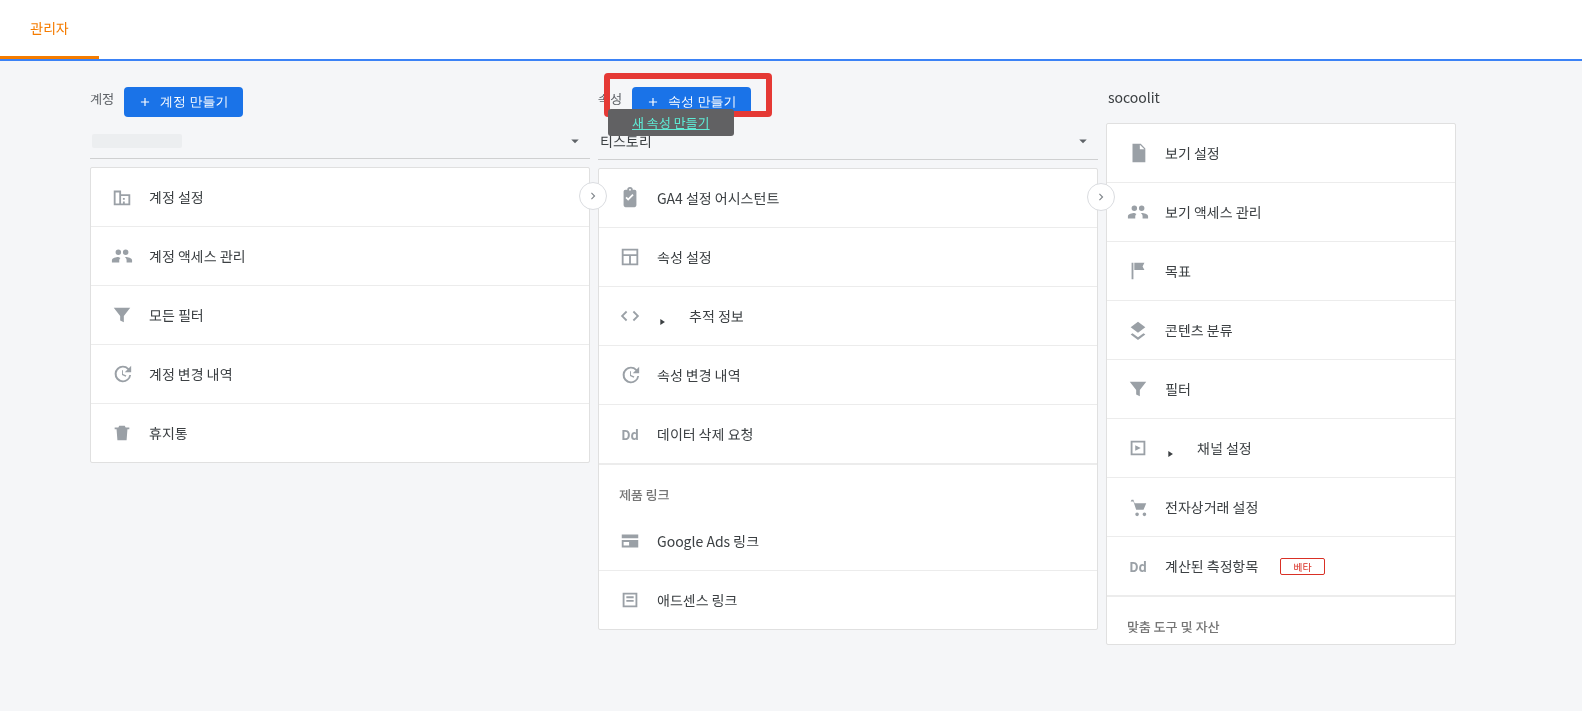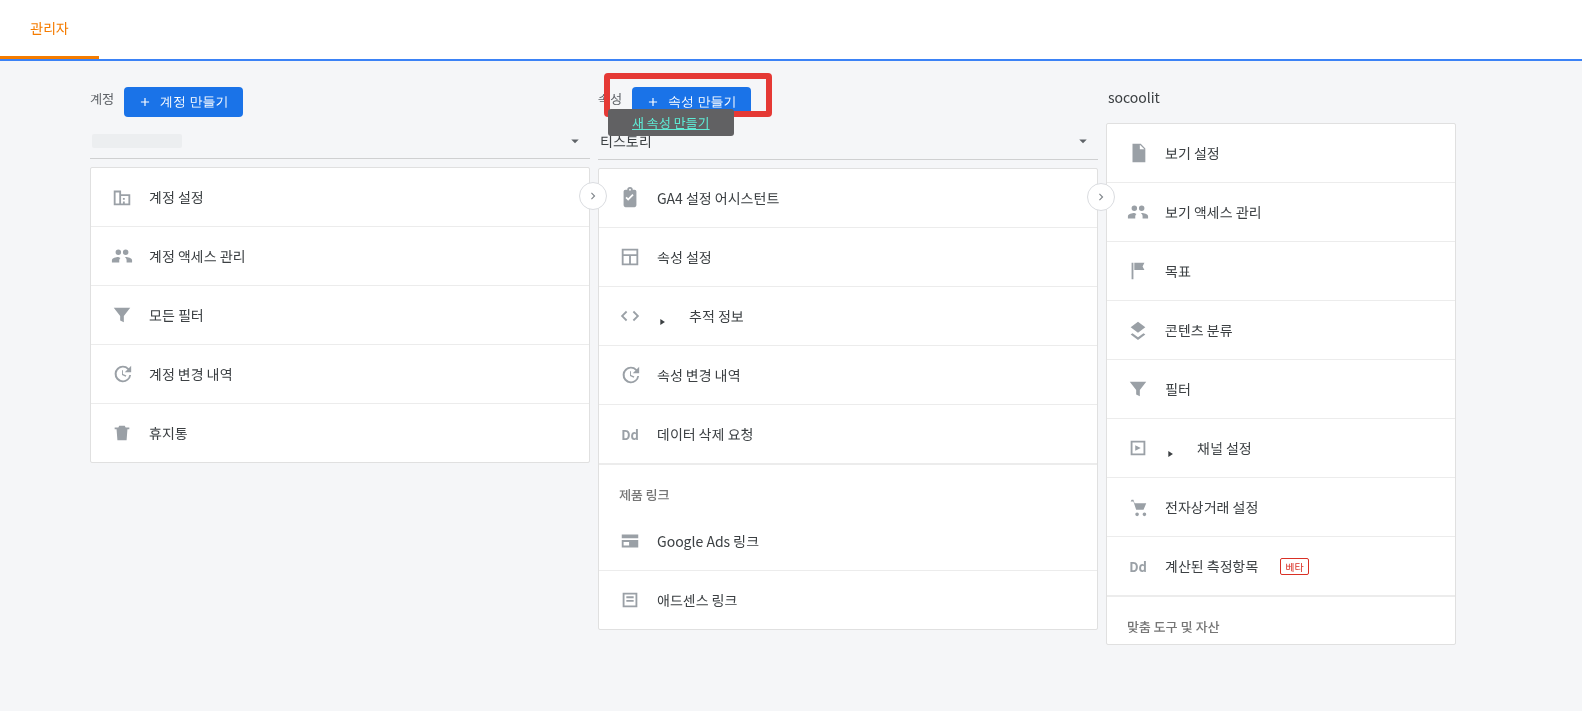--- a/index.html
+++ b/index.html
@@ -151,21 +151,21 @@
   .row .icon { width: 22px; height: 22px; flex: 0 0 22px; display:flex; align-items:center; justify-content:center; }
   .row .icon svg { width: 22px; height: 22px; fill: #9aa0a6; }
   .row .icon .dd { font-weight: 700; font-size: 13px; color: #9aa0a6; }
   .row .caret { width: 10px; height: 10px; margin-right: 6px; }
   .row .caret svg { width: 10px; height: 10px; fill: #3c4043; }
   .row .badge {
     font-size: 10px;
     color: #d93025;
     border: 1px solid #d93025;
     border-radius: 2px;
-    padding: 0 4px;
+    padding: 0 12px;
     margin-left: 6px;
   }
 
   .section-label {
     padding: 20px 20px 8px 20px;
     font-size: 13px;
     color: #757575;
     font-weight: 500;
   }
   .section-label.tight-top { border-top: 1px solid #ececec; }

